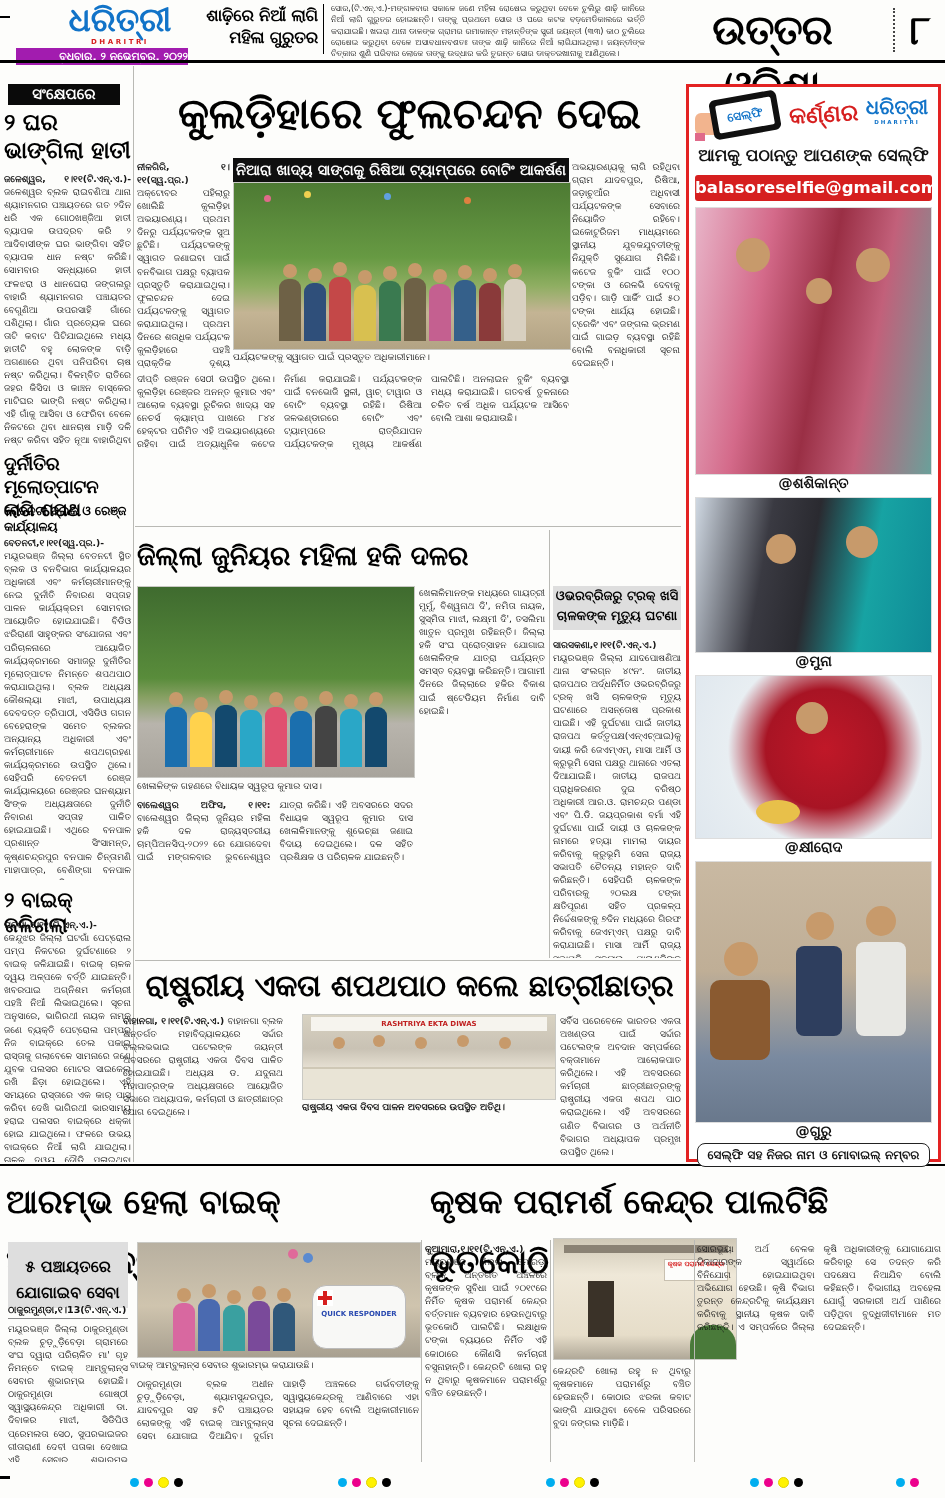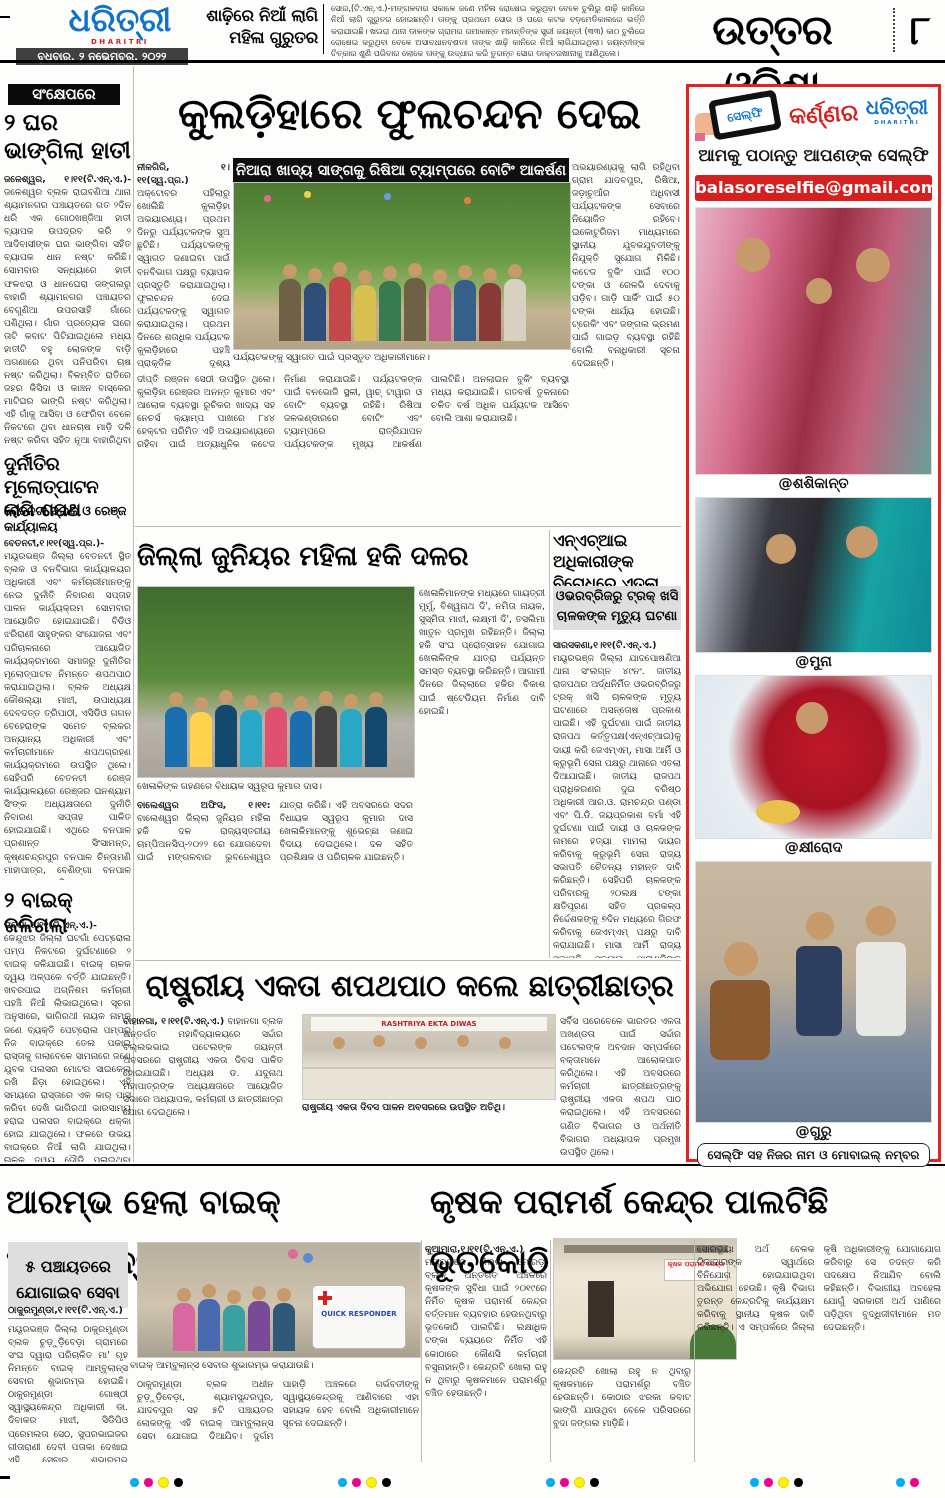--- a/index.html
+++ b/index.html
@@ -30,21 +30,21 @@
 </style>
 </head>
 <body>
 
 <div class="page">
 
   <div class="abs" style="left:40px;top:2px;width:160px;height:46px;text-align:center;">
     <div style="font-size:33px;font-weight:bold;color:#1173c8;line-height:36px;">ଧରିତ୍ରୀ</div>
     <div style="font-size:7px;font-weight:bold;color:#d61f1f;letter-spacing:2.5px;">DHARITRI</div>
   </div>
-  <div class="abs" style="left:16px;top:48px;width:172px;height:17px;background:#404040;color:#fff;font-size:11px;font-weight:bold;text-align:center;line-height:17px;">ବୁଧବାର, ୨ ନଭେମ୍ବର, ୨୦୨୨</div>
+  <div class="abs" style="left:16px;top:48px;width:172px;height:17px;background:#a21caf;color:#fff;font-size:11px;font-weight:bold;text-align:right;line-height:17px;">ବୁଧବାର, ୨ ନଭେମ୍ବର, ୨୦୨୨</div>
   <div class="abs rule" style="left:0;top:16px;width:10px;height:2px;"></div>
 
   <div class="abs hl" style="left:198px;top:5px;width:120px;height:50px;font-size:16.5px;line-height:1.35;text-align:right;">ଶାଢ଼ିରେ ନିଆଁ ଲାଗି ମହିଳା ଗୁରୁତର</div>
   <div class="abs rule" style="left:323px;top:4px;width:1px;height:50px;"></div>
   <div class="abs body-copy" style="left:331px;top:3px;width:314px;height:56px;font-size:8.1px;line-height:1.4;">ସୋର,(ଟି.ଏନ୍.ଏ.)-ମଙ୍ଗଳବାର ସକାଳେ ଜଣେ ମହିଳା ରୋଷେଇ କରୁଥିବା ବେଳେ ଚୁଲିରୁ ଶାଢ଼ି କାନିରେ ନିଆଁ ଲାଗି ଗୁରୁତର ହୋଇଛନ୍ତି। ତାଙ୍କୁ ପ୍ରଥମେ ସୋର ଓ ପରେ କଟକ ବଡ଼ମେଡିକାଲରେ ଭର୍ତ୍ତି କରାଯାଇଛି। ଖଇରା ଥାନା ଡାଳଙ୍କ ଗ୍ରାମର ରମାକାନ୍ତ ମହାନ୍ତିଙ୍କ ସ୍ତ୍ରୀ ଜୟନ୍ତୀ (୩୩) କାଠ ଚୁଲିରେ ରୋଷେଇ କରୁଥିବା ବେଳେ ଅସାବଧାନବଶତଃ ତାଙ୍କ ଶାଢ଼ି କାନିରେ ନିଆଁ ଲାଗିଯାଇଥିଲା। ଜୟନ୍ତୀଙ୍କ ଚିତ୍କାର ଶୁଣି ପରିବାର ଲୋକେ ତାଙ୍କୁ ଉଦ୍ଧାର କରି ତୁରନ୍ତ ସୋର ଡାକ୍ତରଖାନାକୁ ଆଣିଥିଲେ।</div>
 
   <div class="abs hl" style="left:658px;top:2px;width:228px;height:56px;font-size:41px;line-height:56px;text-align:center;letter-spacing:-1px;">ଉତ୍ତର ଓଡ଼ିଶା</div>
   <div class="abs" style="left:893px;top:8px;width:0;height:44px;border-left:2px dotted #444;"></div>
   <div class="abs hl" style="left:897px;top:2px;width:46px;height:56px;font-size:40px;line-height:56px;text-align:center;">୮</div>
   <div class="abs rule" style="left:0;top:60px;width:945px;height:2.5px;"></div>
@@ -105,21 +105,20 @@
         <i class="pp" style="height:58px;background:#2aa7c7;"></i>
         <i class="pp" style="height:60px;background:#13496e;"></i>
     </div>
   </div>
   <div class="abs caption" style="left:137px;top:780px;width:276px;">ଖେଳାଳିଙ୍କ ଗହଣରେ ବିଧାୟକ ସ୍ୱରୂପ କୁମାର ଦାସ।</div>
   <p class="abs body-copy cols-2" style="left:137px;top:798px;width:276px;height:160px;margin:0;"><b>ବାଲେଶ୍ୱର ଅଫିସ, ୧।୧୧:</b> <span>ବାଲେଶ୍ୱର ଜିଲ୍ଲା ଜୁନିୟର ମହିଳା ହକି ଦଳ ରାଜ୍ୟସ୍ତରୀୟ ଚାମ୍ପିଅନସିପ୍-୨୦୨୨ ରେ ଯୋଗଦେବା ପାଇଁ ମଙ୍ଗଳବାର ଭୁବନେଶ୍ୱର ଯାତ୍ରା କରିଛି। ଏହି ଅବସରରେ ସଦର ବିଧାୟକ ସ୍ୱରୂପ କୁମାର ଦାସ ଖେଳାଳିମାନଙ୍କୁ ଶୁଭେଚ୍ଛା ଜଣାଇ ବିଦାୟ ଦେଇଥିଲେ। ଦଳ ସହିତ ପ୍ରଶିକ୍ଷକ ଓ ପରିଚାଳକ ଯାଇଛନ୍ତି।</span></p>
   <div class="abs body-copy" style="left:419px;top:586px;width:126px;height:372px;">ଖେଳାଳିମାନଙ୍କ ମଧ୍ୟରେ ଗାୟତ୍ରୀ ମୁର୍ମୁ, ବିଶ୍ୱନାଥ ଦି', ନମିତା ନାୟକ, ସୁସ୍ମିତା ମାଝୀ, ଲକ୍ଷ୍ମୀ ଦି', ତସଲିମା ଖାତୁନ ପ୍ରମୁଖ ରହିଛନ୍ତି। ଜିଲ୍ଲା ହକି ସଂଘ ପ୍ରୋତ୍ସାହନ ଯୋଗାଇ ଖେଳାଳିଙ୍କ ଯାତ୍ରା ପର୍ଯ୍ୟନ୍ତ ସମସ୍ତ ବ୍ୟବସ୍ଥା କରିଛନ୍ତି। ଆଗାମୀ ଦିନରେ ଜିଲ୍ଲାରେ ହକିର ବିକାଶ ପାଇଁ ଷ୍ଟେଡିୟମ ନିର୍ମାଣ ଦାବି ହୋଇଛି।</div>
 
   <div class="abs grule" style="left:549px;top:530px;width:1px;height:428px;"></div>
 
-  <div class="abs hl" style="left:553px;top:530px;width:128px;font-size:16.5px;line-height:1.3;">ଏନ୍‌ଏଚ୍‌ଆଇ ଅଧିକାରୀଙ୍କ ବିରୋଧରେ ଏତଲା</div>
   <div class="abs graybox" style="left:553px;top:586px;width:128px;height:44px;font-size:13px;line-height:1.55;">ଓଭରବ୍ରିଜରୁ ଟ୍ରକ୍ ଖସି ଚାଳକଙ୍କ ମୃତ୍ୟୁ ଘଟଣା</div>
   <p class="abs body-copy" style="left:553px;top:638px;width:128px;height:320px;margin:0;"><b>ସାରସକଣା,୧।୧୧(ଟି.ଏନ୍.ଏ.)</b> <span>ମୟୂରଭଞ୍ଜ ଜିଲ୍ଲା ଯାଦପୋଷଣିଆ ଥାନା ସଂଲଗ୍ନ ୪୯ନଂ. ଜାତୀୟ ରାଜପଥର ଅର୍ଦ୍ଧନିର୍ମିତ ଓଭରବ୍ରିଜରୁ ଟ୍ରକ୍ ଖସି ଚାଳକଙ୍କ ମୃତ୍ୟୁ ଘଟଣାରେ ଅସନ୍ତୋଷ ପ୍ରକାଶ ପାଇଛି। ଏହି ଦୁର୍ଘଟଣା ପାଇଁ ଜାତୀୟ ରାଜପଥ କର୍ତ୍ତୃପକ୍ଷ(ଏନ୍‌ଏଚ୍‌ଆଇ)କୁ ଦାୟୀ କରି ଜେଏମ୍‌ଏମ୍, ମାସା ଆର୍ମି ଓ କ୍ରୁଭୂମି ସେନା ପକ୍ଷରୁ ଥାନାରେ ଏତଲା ଦିଆଯାଇଛି। ଜାତୀୟ ରାଜପଥ ପ୍ରାଧିକରଣର ଦୁଇ ବରିଷ୍ଠ ଅଧିକାରୀ ଆର.ଓ. ରାମଚନ୍ଦ୍ର ପଣ୍ଡା ଏବଂ ପି.ଡି. ଜୟପ୍ରକାଶ ବର୍ମା ଏହି ଦୁର୍ଘଟଣା ପାଇଁ ଦାୟୀ ଓ ଚାଳକଙ୍କ ନାମରେ ହତ୍ୟା ମାମଲା ଦାୟର କରିବାକୁ କ୍ରୁଭୂମି ସେନା ରାଜ୍ୟ ସଭାପତି ଚୈତନ୍ୟ ମହାନ୍ତ ଦାବି କରିଛନ୍ତି। ସେହିପରି ଚାଳକଙ୍କ ପରିବାରକୁ ୨୦ଲକ୍ଷ ଟଙ୍କା କ୍ଷତିପୂରଣ ସହିତ ପ୍ରକଳ୍ପ ନିର୍ଦ୍ଦେଶକଙ୍କୁ ୭ଦିନ ମଧ୍ୟରେ ଗିରଫ କରିବାକୁ ଜେଏମ୍‌ଏମ୍ ପକ୍ଷରୁ ଦାବି କରାଯାଇଛି। ମାସା ଆର୍ମି ରାଜ୍ୟ ସଭାପତି ସୁବୁଲାଲ ମାରାଣ୍ଡିଙ୍କ ନେତୃତ୍ୱରେ ଏକ ପ୍ରତିନିଧି ଦଳ ଥାନାରେ ଏତଲା ଦେଇଛନ୍ତି।</span></p>
 
   <div class="abs grule" style="left:135px;top:960px;width:546px;height:1px;"></div>
 
   <div class="abs hl" style="left:137px;top:964px;width:545px;height:44px;font-size:30px;line-height:44px;text-align:center;">ରାଷ୍ଟ୍ରୀୟ ଏକତା ଶପଥପାଠ କଲେ ଛାତ୍ରୀଛାତ୍ର</div>
   <p class="abs body-copy" style="left:123px;top:1014px;width:160px;height:146px;margin:0;"><b>ବାହାନଗା, ୧।୧୧(ଟି.ଏନ୍.ଏ.)</b> <span>ବାହାନଗା ବ୍ଲକ ଅନ୍ତର୍ଗତ ମହାବିଦ୍ୟାଳୟରେ ସର୍ଦ୍ଦାର ବଲ୍ଲଭଭାଇ ପଟେଲଙ୍କ ଜୟନ୍ତୀ ଅବସରରେ ରାଷ୍ଟ୍ରୀୟ ଏକତା ଦିବସ ପାଳିତ ହୋଇଯାଇଛି। ଅଧ୍ୟକ୍ଷ ଡ. ଯଦୁନାଥ ମହାପାତ୍ରଙ୍କ ଅଧ୍ୟକ୍ଷତାରେ ଆୟୋଜିତ ସଭାରେ ଅଧ୍ୟାପକ, କର୍ମଚାରୀ ଓ ଛାତ୍ରୀଛାତ୍ର ଯୋଗ ଦେଇଥିଲେ।</span></p>
   <div class="photo" style="left:302px;top:1014px;width:252px;height:84px;background:linear-gradient(#d8d2c2 0%,#c9c2b4 40%,#efe9dc 70%,#ded6c6 100%);">
     <div class="abs" style="left:8px;top:2px;right:8px;height:14px;background:#f6f4ee;color:#c02020;font-size:7px;font-weight:bold;text-align:center;line-height:14px;overflow:hidden;">RASHTRIYA EKTA DIWAS</div>
     <span class="face" style="left:30px;top:22px;width:12px;height:12px;"></span>
@@ -131,34 +130,34 @@
   </div>
   <div class="abs caption" style="left:302px;top:1101px;width:252px;font-weight:bold;">ରାଷ୍ଟ୍ରୀୟ ଏକତା ଦିବସ ପାଳନ ଅବସରରେ ଉପସ୍ଥିତ ଅତିଥି।</div>
   <div class="abs body-copy" style="left:560px;top:1014px;width:121px;height:146px;">ସର୍ବିସ ପରେବେଳେ ଭାରତର ଏକତା ଅଖଣ୍ଡତା ପାଇଁ ସର୍ଦ୍ଦାର ପଟେଲଙ୍କ ଅବଦାନ ସମ୍ପର୍କରେ ବକ୍ତାମାନେ ଆଲୋକପାତ କରିଥିଲେ। ଏହି ଅବସରରେ କର୍ମଚାରୀ ଛାତ୍ରୀଛାତ୍ରଙ୍କୁ ରାଷ୍ଟ୍ରୀୟ ଏକତା ଶପଥ ପାଠ କରାଇଥିଲେ। ଏହି ଅବସରରେ ଗଣିତ ବିଭାଗର ଓ ଅର୍ଥନୀତି ବିଭାଗର ଅଧ୍ୟାପକ ପ୍ରମୁଖ ଉପସ୍ଥିତ ଥିଲେ।</div>
 
   <div class="abs rule" style="left:0;top:1164px;width:945px;height:1.5px;"></div>
 
   <div class="abs hl" style="left:6px;top:1172px;width:418px;height:60px;font-size:33px;line-height:60px;">ଆରମ୍ଭ ହେଲା ବାଇକ୍ ଆମ୍ବୁଲାନ୍ସ</div>
   <div class="abs hl" style="left:430px;top:1172px;width:511px;height:60px;font-size:33px;line-height:60px;">କୃଷକ ପରାମର୍ଶ କେନ୍ଦ୍ର ପାଲଟିଛି ଭୂତକୋଠି</div>
 
   <div class="abs graybox" style="left:8px;top:1242px;width:120px;height:54px;font-size:16px;line-height:1.6;padding-top:12px;">୫ ପଞ୍ଚାୟତରେ ଯୋଗାଇବ ସେବା</div>
-  <div class="abs" style="left:8px;top:1304px;width:120px;font-size:9.5px;font-weight:bold;border-bottom:1px solid #888;padding-bottom:2px;">ଠାକୁରମୁଣ୍ଡା,୧।୧୧(ଟି.ଏନ୍.ଏ.)</div>
+  <div class="abs" style="left:8px;top:1304px;width:120px;font-size:9.5px;font-weight:bold;border-bottom:1px solid #888;padding-bottom:2px;">ଠାକୁରମୁଣ୍ଡା,୧।13(ଟି.ଏନ୍.ଏ.)</div>
   <div class="abs body-copy" style="left:8px;top:1322px;width:120px;height:140px;">ମୟୂରଭଞ୍ଜ ଜିଲ୍ଲା ଠାକୁରମୁଣ୍ଡା ବ୍ଲକ ଚୁଡ଼ୁଡ଼ିବେଡ଼ା ଗ୍ରାମରେ ସଂଘ ଦ୍ୱାରା ପରିଚାଳିତ ମା' ଗୃହ ନିମନ୍ତେ ବାଇକ୍ ଆମ୍ବୁଲାନ୍ସ ସେବାର ଶୁଭାରମ୍ଭ ହୋଇଛି। ଠାକୁରମୁଣ୍ଡା ଗୋଷ୍ଠୀ ସ୍ୱାସ୍ଥ୍ୟକେନ୍ଦ୍ର ଅଧିକାରୀ ଡା. ଦିବାକର ମାଝୀ, ସିଡିପିଓ ପ୍ରେମଲତା ସେଠ, ସୁପରଭାଇଜର ଗୀତାରାଣୀ ଦେବୀ ପତାକା ଦେଖାଇ ଏହି ସେବାର ଶୁଭାରମ୍ଭ କରିଥିଲେ। ଏହା ଦ୍ୱାରା ଗର୍ଭବତୀମାନଙ୍କୁ ମା' ଗୃହ ଓ ସ୍ୱାସ୍ଥ୍ୟକେନ୍ଦ୍ରରେ ପହଞ୍ଚାଇବା ସହଜସାଧ୍ୟ</div>
 
   <div class="photo" style="left:137px;top:1242px;width:282px;height:114px;background:linear-gradient(#b8b0a0 0%,#cfc4ae 55%,#a8a090 100%);">
     <span class="face" style="left:150px;top:6px;width:10px;height:10px;background:#e06a9a;"></span>
     <span class="face" style="left:165px;top:10px;width:10px;height:10px;background:#5a8ad0;"></span>
     <div class="crowd" style="bottom:6px;left:-90px;">
       <i class="pp" style="height:48px;background:#d868a0;"></i>
         <i class="pp" style="height:52px;background:#4a6ab0;"></i>
         <i class="pp" style="height:46px;background:#3aa0a0;"></i>
         <i class="pp" style="height:50px;background:#7a4a9a;"></i>
         <i class="pp" style="height:48px;background:#30587a;"></i>
     </div>
-    <div class="abs" style="right:14px;bottom:8px;width:92px;height:62px;background:#f8f8f6;border:1px solid #bbb;border-radius:5px;">
+    <div class="abs" style="right:14px;bottom:8px;width:92px;height:62px;background:#f8f8f6;border:1px solid #bbb;border-radius:14px;">
       <div style="position:absolute;left:4px;top:4px;width:16px;height:16px;background:#fff;">
         <span style="position:absolute;left:6px;top:1px;width:4px;height:14px;background:#d61f1f;"></span>
         <span style="position:absolute;left:1px;top:6px;width:14px;height:4px;background:#d61f1f;"></span>
       </div>
       <div style="position:absolute;left:2px;right:2px;top:24px;color:#2a4ab0;font-size:7px;font-weight:bold;text-align:center;line-height:1.3;">QUICK RESPONDER</div>
     </div>
   </div>
   <div class="abs caption" style="left:130px;top:1359px;width:282px;">ବାଇକ୍ ଆମ୍ବୁଲାନ୍ସ ସେବାର ଶୁଭାରମ୍ଭ କରାଯାଉଛି।</div>
   <div class="abs body-copy cols-2" style="left:137px;top:1377px;width:282px;height:85px;">ଠାକୁରମୁଣ୍ଡା ବ୍ଲକ ଅଧୀନ ଚୁଡ଼ୁଡ଼ିବେଡ଼ା, ଶ୍ୟାମସୁନ୍ଦରପୁର, ଯାଦବପୁର ସହ ୫ଟି ପଞ୍ଚାୟତର ଲୋକଙ୍କୁ ଏହି ବାଇକ୍ ଆମ୍ବୁଲାନ୍ସ ସେବା ଯୋଗାଇ ଦିଆଯିବ। ଦୁର୍ଗମ ପାହାଡ଼ି ଅଞ୍ଚଳରେ ଗର୍ଭବତୀଙ୍କୁ ସ୍ୱାସ୍ଥ୍ୟକେନ୍ଦ୍ରକୁ ଆଣିବାରେ ଏହା ସହାୟକ ହେବ ବୋଲି ଅଧିକାରୀମାନେ ସୂଚନା ଦେଇଛନ୍ତି।</div>
 

